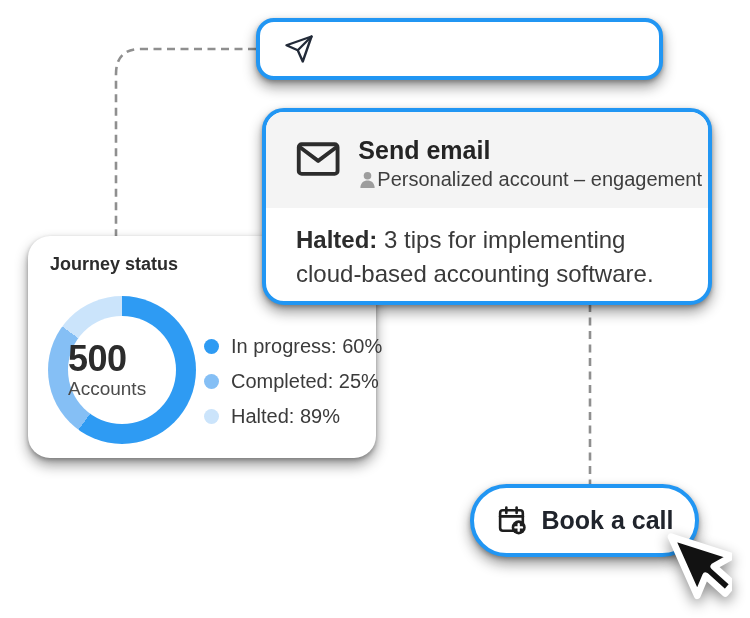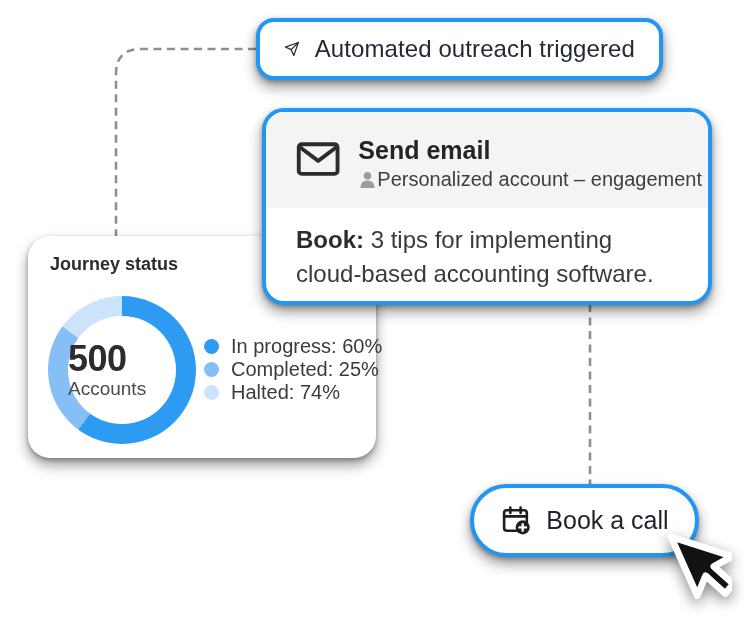--- a/index.html
+++ b/index.html
@@ -62,34 +62,34 @@
   }
   .donut-hole {
     position:absolute; left:50%; top:50%; width:108px; height:108px;
     transform:translate(-50%,-50%); background:#fff; border-radius:50%;
     display:flex; flex-direction:column; align-items:flex-start; justify-content:center;
   }
   .donut-value { font-size:36px; font-weight:bold; color:#2C2C2C; line-height:36px; letter-spacing:-0.5px; }
   .donut-label { font-size:19px; color:#4B4B4B; margin-top:1px; }
   .legend {
     position:absolute; left:176px; top:99px;
-    display:flex; flex-direction:column; gap:0;
+    display:flex; flex-direction:column; gap:12px;
   }
   .legend-row { display:flex; align-items:center; gap:12px; }
   .legend-dot { width:15px; height:15px; border-radius:50%; flex:0 0 auto; }
   .legend-label { font-size:20px; color:#3B3B3B; white-space:nowrap; }
 
   
   .cta-pill {
     position:absolute; left:470px; top:484px; width:229px; height:73px;
     background:#fff; border:4px solid var(--accent); border-radius:40px;
     display:flex; align-items:center; justify-content:center; gap:13px;
     z-index:3; cursor:pointer;
   }
-  .cta-pill .label { font-size:25px; font-weight:normal; color:#20242C; white-space:nowrap; }
+  .cta-pill .label { font-size:25px; font-weight:bold; color:#20242C; white-space:nowrap; }
 
   
   .cursor {
     position:absolute; left:646px; top:528px; z-index:5;
     filter: drop-shadow(0 5px 7px rgba(0,0,0,0.45));
   }
   .icon { display:block; }
 </style>
 </head>
 <body>
@@ -99,42 +99,41 @@
   <svg class="connectors" width="750" height="618" viewBox="0 0 750 618">
     <path d="M256 49 H141 Q116 49 116 74 V236" fill="none" stroke="#8F8F8F" stroke-width="2.6" stroke-dasharray="8 5.5"></path>
     <path d="M590 304 V484" fill="none" stroke="#8F8F8F" stroke-width="2.6" stroke-dasharray="8 5.5"></path>
   </svg>
 
   <div class="trigger-pill shadowed">
     <svg class="icon" width="30" height="30" viewBox="0 0 24 24" fill="none" stroke="#222A38" stroke-width="1.9" stroke-linejoin="round" stroke-linecap="round">
       <path d="M22 2 L11 13"></path>
       <path d="M22 2 L15 22 L11 13 L2 9 Z"></path>
     </svg>
-    <span class="label">Automated outreach triggered</span>
   </div>
 
   <div class="email-card shadowed">
     <div class="header">
       <svg class="icon" width="46" height="40" viewBox="0 0 24 20" fill="none" stroke="#2C2C2C" stroke-width="2.1" stroke-linejoin="round" style="margin-top:4px">
         <rect x="1.5" y="1.5" width="21" height="16" rx="1.6"></rect>
         <path d="M2 3 L12 10.5 L22 3"></path>
       </svg>
       <div class="titles">
         <span class="title">Send email</span>
         <div class="audience-row">
           <svg class="icon" width="19" height="19" viewBox="0 0 20 20" fill="#9D9D9D">
             <circle cx="10" cy="6" r="4"></circle>
             <path d="M2.5 19 C2.5 13.5 6 11 10 11 C14 11 17.5 13.5 17.5 19 Z"></path>
           </svg>
           <span class="audience">Personalized account – engagement</span>
         </div>
       </div>
     </div>
     <div class="body">
-      <p><span class="b">Book:</span><span> 3 tips for implementing cloud-based accounting software.</span></p>
+      <p><span class="b">Halted:</span><span> 3 tips for implementing cloud-based accounting software.</span></p>
     </div>
   </div>
 
   <div class="journey-card shadowed">
     <div class="card-title">Journey status</div>
 
     <div class="donut" style="background: conic-gradient(rgb(46, 155, 243) 0deg, rgb(46, 155, 243) 216deg, rgb(133, 191, 245) 216deg, rgb(133, 191, 245) 306deg, rgb(203, 228, 251) 306deg, rgb(203, 228, 251) 360deg);">
       <div class="donut-hole">
         <span class="donut-value">500</span>
         <span class="donut-label">Accounts</span>
@@ -145,21 +144,21 @@
       <div class="legend-row">
         <span class="legend-dot" style="background: rgb(46, 155, 243);"></span>
         <span class="legend-label">In progress: 60%</span>
       </div>
       <div class="legend-row">
         <span class="legend-dot" style="background: rgb(133, 191, 245);"></span>
         <span class="legend-label">Completed: 25%</span>
       </div>
       <div class="legend-row">
         <span class="legend-dot" style="background: rgb(203, 228, 251);"></span>
-        <span class="legend-label">Halted: 74%</span>
+        <span class="legend-label">Halted: 89%</span>
       </div>
     </div>
   </div>
 
   <div class="cta-pill shadowed">
     <svg class="icon" width="33" height="33" viewBox="0 0 24 24" fill="none" stroke="#1E1E1E" stroke-width="1.9" stroke-linecap="round" stroke-linejoin="round">
       <rect x="3" y="4.5" width="16.5" height="15" rx="2"></rect>
       <path d="M7.5 2.5 V6.5"></path>
       <path d="M15 2.5 V6.5"></path>
       <path d="M3 9 H19.5"></path>

